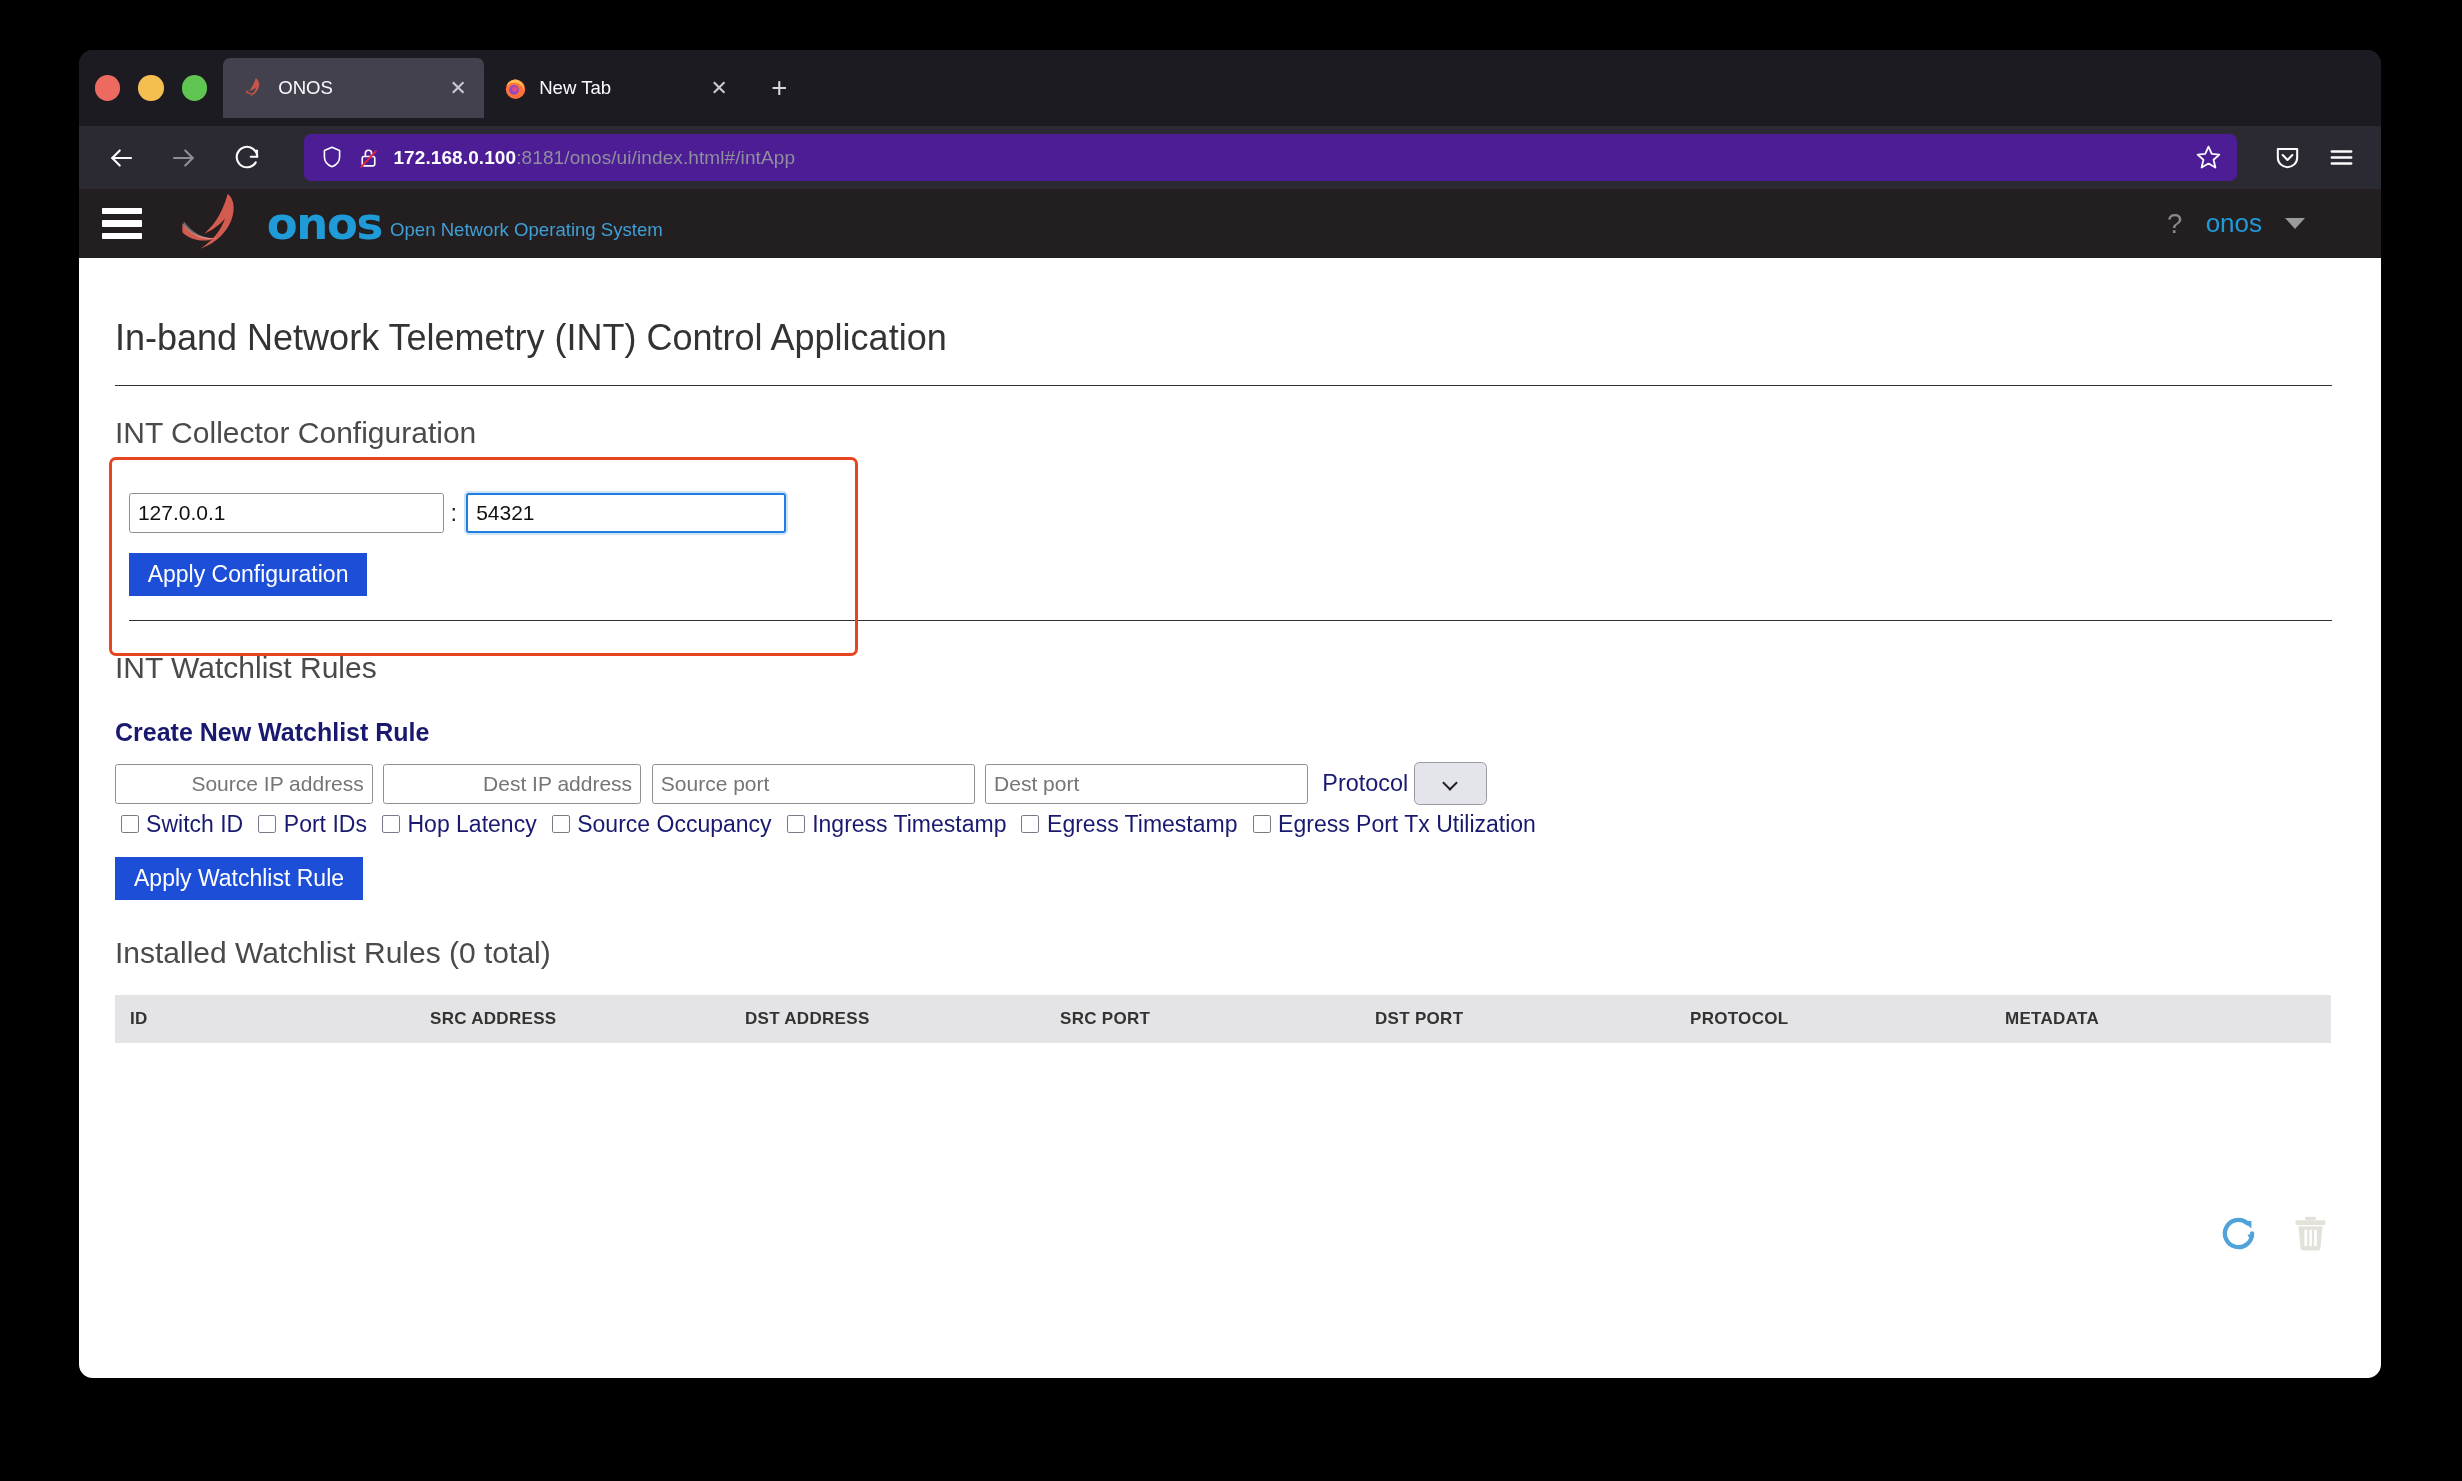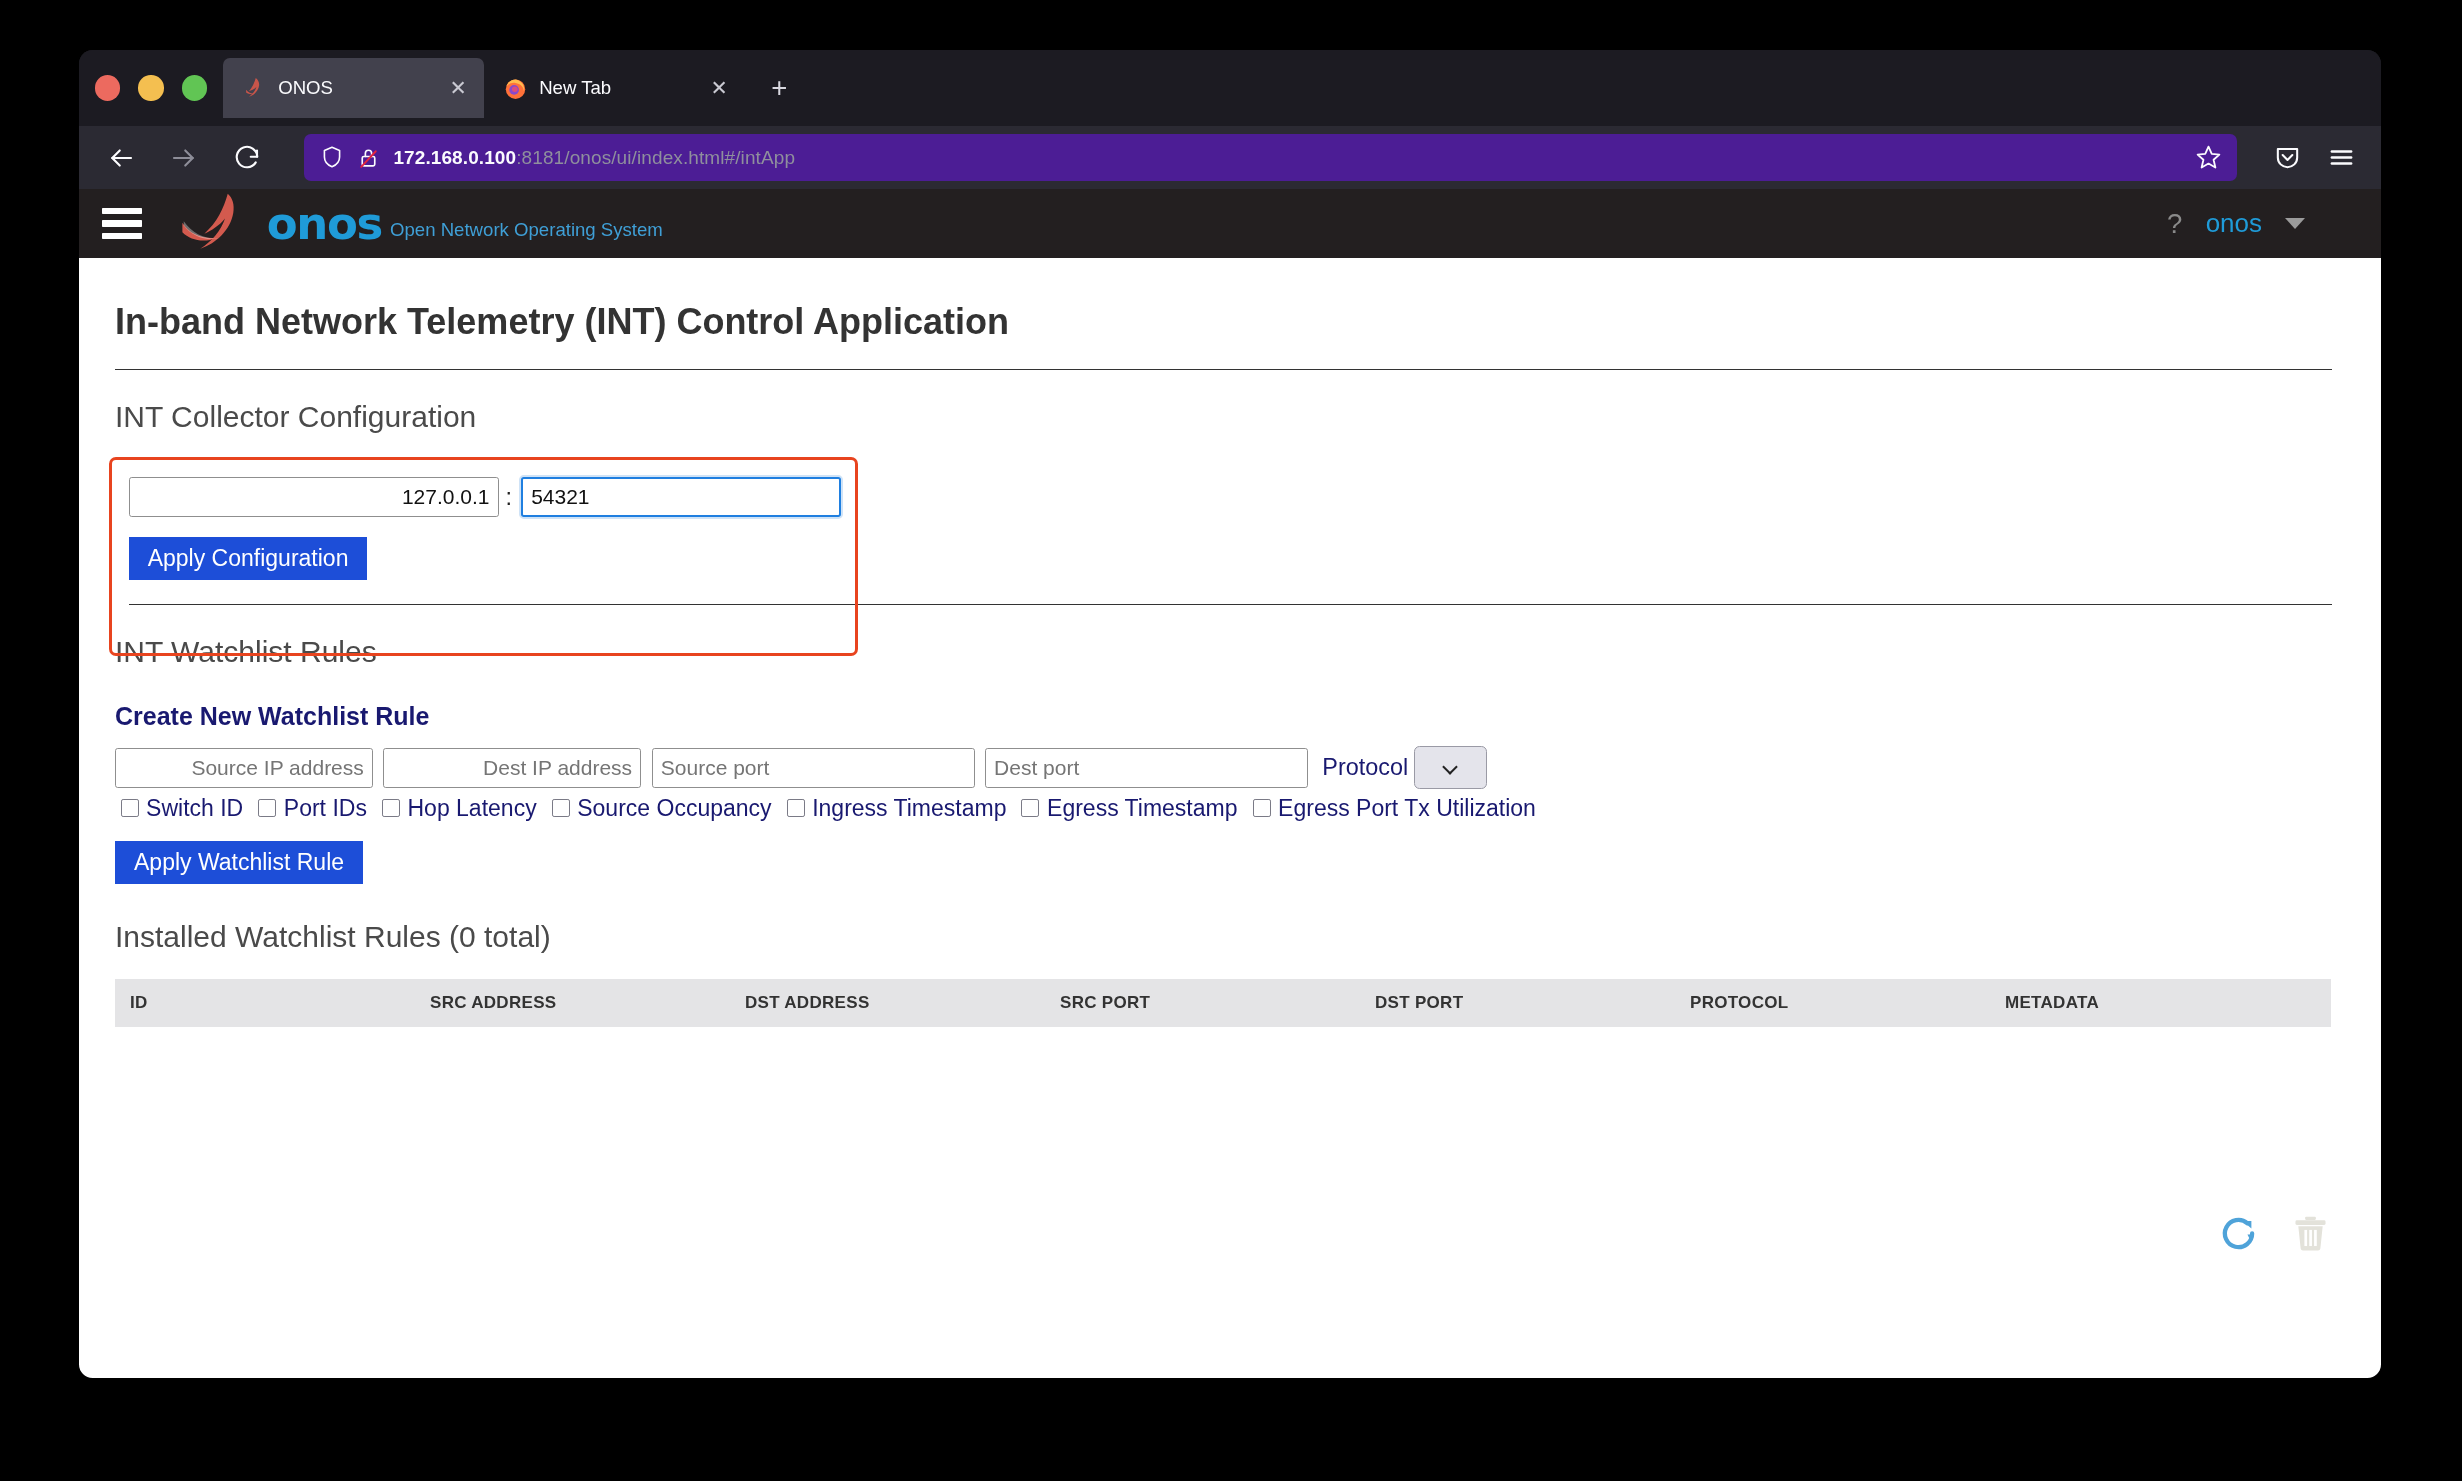--- a/index.html
+++ b/index.html
@@ -157,22 +157,22 @@
     border-right: 10.3px solid transparent;
     border-top: 11px solid #9b9b9b;
   }
 
   #content {
     padding: 43px 49px 0 36px;
     position: relative;
   }
 
   #app-title {
-    font-size: 36px; font-weight: bold; color: #333333;
-    margin: 0 0 26px 0;
+    font-size: 36px; font-weight: normal; color: #333333;
+    margin: 16px 0 26px 0;
   }
   .hr { height: 1.4px; background: #333333; margin: 0; }
 
   .section-heading {
     font-size: 30px; color: #4a4a4a; font-weight: normal;
     margin: 30px 0 19px 0;
   }
 
   
   #collector-highlight {
@@ -194,21 +194,21 @@
     height: 40px;
     border: 1.4px solid #8f8f8f;
     border-radius: 2.7px;
     background: #ffffff;
     font-size: 21px;
     color: #111;
     padding: 0 8.2px;
     font-family: "Liberation Sans", sans-serif;
     outline: none;
   }
-  #collector-ip { width: 370px; text-align: right; }
+  #collector-ip { width: 315px; }
   #colon { font-size: 23.4px; color: #222; margin: 0 6.9px; }
   #collector-port-wrap {
     border: 2.7px solid #cfe3f7;
     border-radius: 4.8px;
     padding: 0;
     display: inline-block;
     line-height: 0;
   }
   #collector-port {
     width: 320px;

